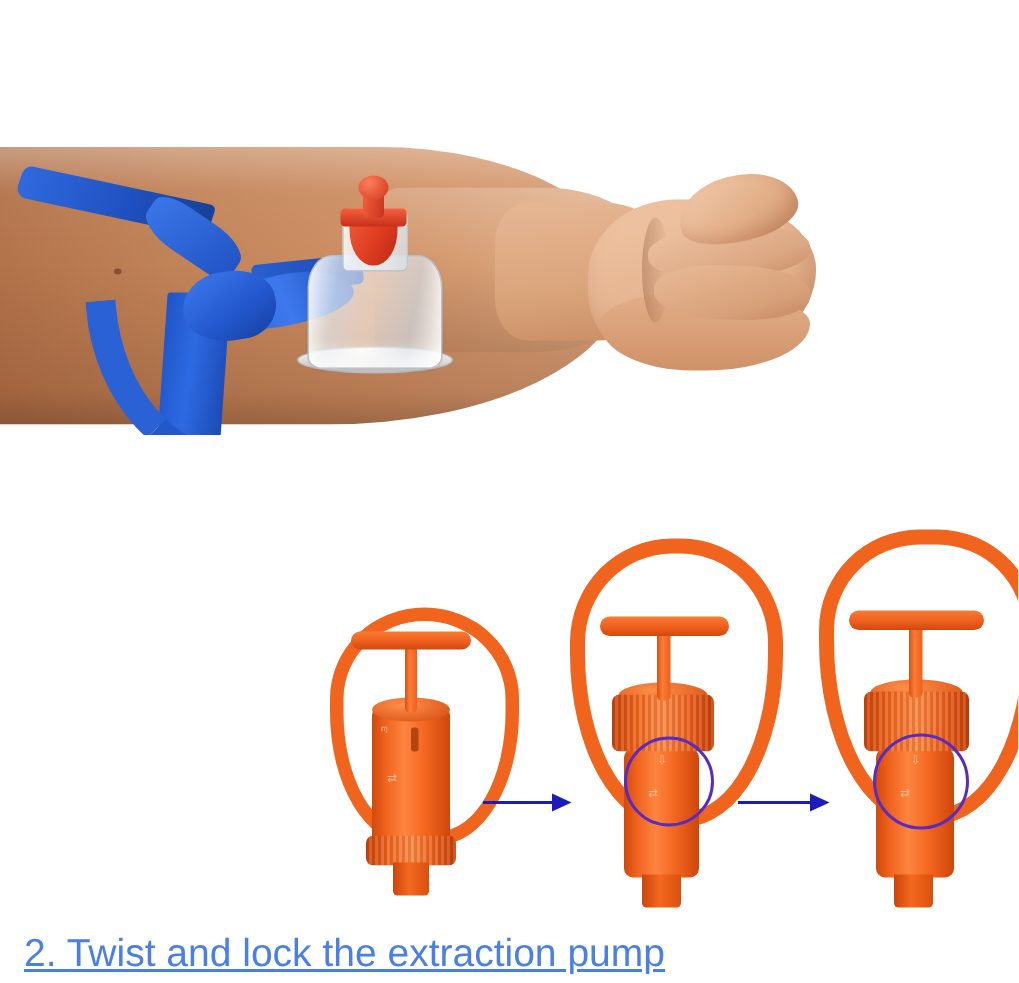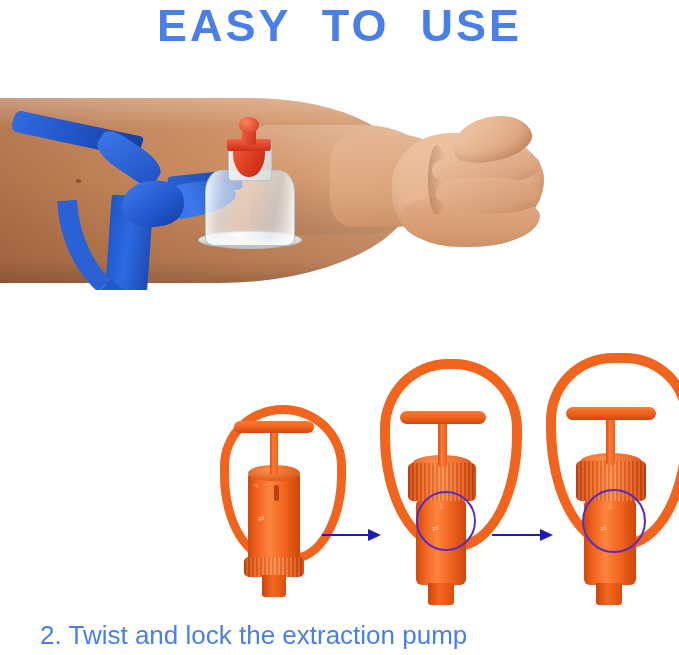--- a/index.html
+++ b/index.html
@@ -304,21 +304,21 @@
 
   
   .caption {
     position: absolute;
     color: #4a7fe8;
     font-size: 26px;
     line-height: 30px;
     white-space: nowrap;
   }
   .caption-1 { left: 192px; top: 300px; }
-  .caption-2 { left: 40px;  top: 620px; }
+  .caption-2 { left: 16px;  top: 620px; text-decoration: underline; }
 
   
   .pump-row { position: absolute; left: 0; top: 345px; width: 679px; height: 270px; }
   .pump { position: absolute; }
 
   .handle {
     position: absolute;
     border-style: solid;
     border-color: #f0641e;
     background: transparent;
@@ -392,21 +392,20 @@
     border-top: 6px solid transparent;
     border-bottom: 6px solid transparent;
     border-left: 13px solid #1b1bbe;
   }
 </style>
 </head>
 <body>
 
 <div id="page">
 
-  <div class="title">EASY  TO  USE</div>
 
   <div class="photo">
 
     <div class="forearm"></div>
     <div class="forearm-lower"></div>
     <div class="wrist"></div>
     <div class="mole"></div>
 
     <div class="hand-base"></div>
     <div class="palm-edge"></div>

